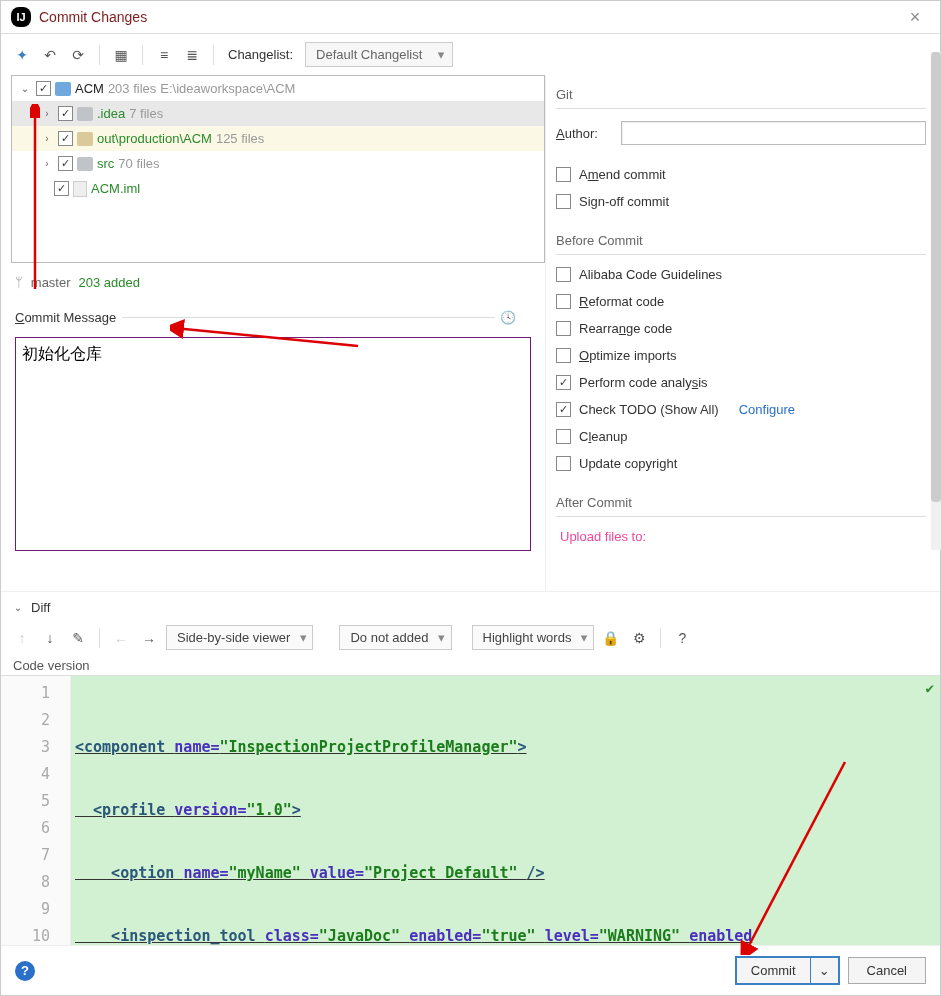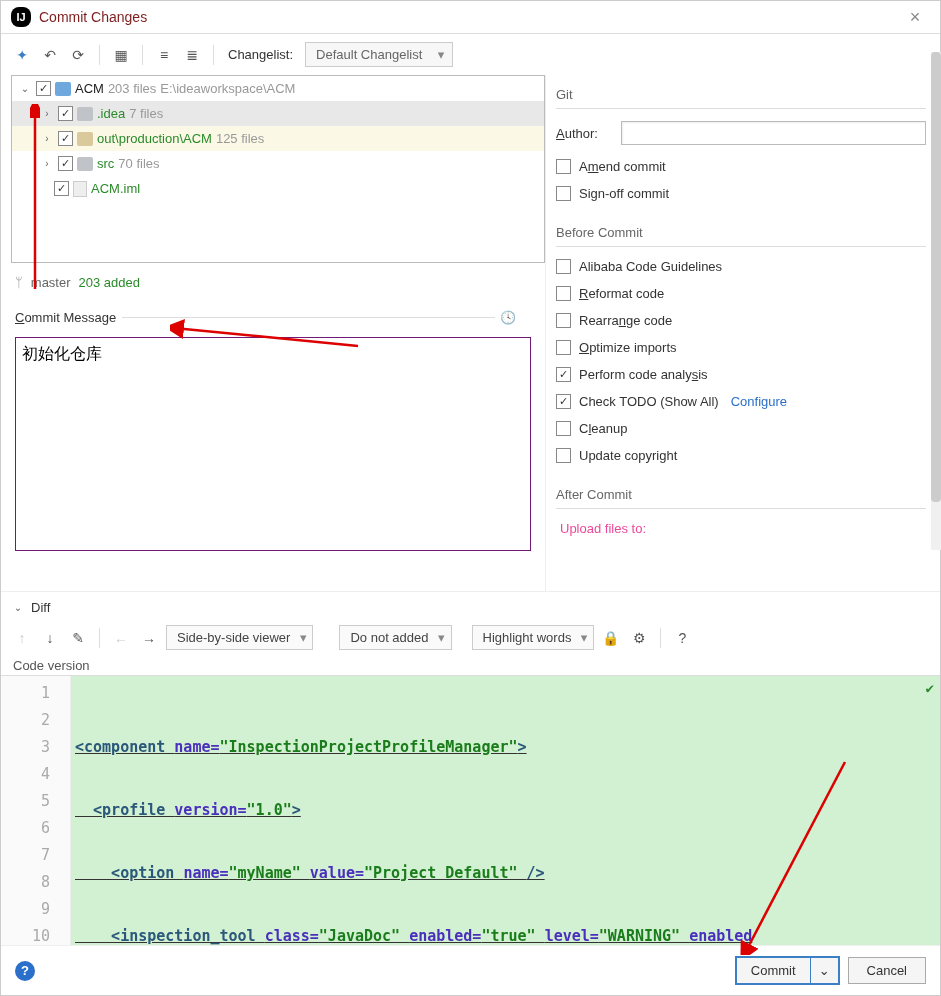--- a/index.html
+++ b/index.html
@@ -37,26 +37,26 @@
 .branch-row { display: flex; align-items: center; padding: 6px 10px 10px 14px; gap: 8px; color: #666; }
 .branch-icon { color: #999; }
 .added-text { color: #2a8a2a; }
 .section-label { padding: 10px 14px 6px 14px; color: #333; }
 .underline-letter { text-decoration: underline; }
 .commit-msg-row { display: flex; align-items: center; }
 .commit-msg-row hr { flex: 1; border: none; border-top: 1px solid #ddd; margin: 0 6px; }
 .history-icon { color: #aaa; margin-right: 14px; }
 .commit-textarea { margin: 6px 14px 0 14px; border: 1px solid #701a75; height: 214px; padding: 6px; font-size: 16px; resize: none; }
 .right-section-title { color: #666; padding: 12px 0 6px 0; border-bottom: 1px solid #ddd; margin-bottom: 12px; }
-.field-row { display: flex; align-items: center; margin-bottom: 14px; }
+.field-row { display: flex; align-items: center; margin-bottom: 22px; }
 .field-label { width: 65px; }
 .field-input { flex: 1; border: 1px solid #bbb; height: 24px; padding: 2px 6px; box-shadow: 1px 1px 2px #eee inset; }
 .check-row { display: flex; align-items: center; margin: 0 0 12px 0; gap: 8px; }
 .check-row .checkbox { min-width: 15px; }
-.check-row a { color: #2a6fc9; text-decoration: none; margin-left: 4px; }
+.check-row a { color: #2a6fc9; text-decoration: none; margin-left: 12px; }
 .diff-header { display: flex; align-items: center; padding: 8px 10px 4px 10px; border-top: 1px solid #eee; cursor: pointer; }
 .diff-header .expand { margin-right: 6px; }
 .diff-toolbar { display: flex; align-items: center; padding: 6px 10px; gap: 6px; }
 .combo { border: 1px solid #ccc; padding: 4px 22px 4px 10px; color: #444; background: #fafafa; cursor: pointer; position: relative; }
 .combo::after { content: '▾'; position: absolute; right: 6px; color: #888; }
 .lock-icon { color: #888; }
 .your-version { padding: 2px 12px 2px 12px; color: #555; }
 .editor { display: flex; border-top: 1px solid #ddd; height: 270px; overflow: hidden; font-family: "Consolas", monospace; font-size: 15px; position: relative; }
 .gutter { width: 70px; background: #fafafa; color: #aaa; text-align: right; padding: 4px 20px 4px 0; border-right: 1px solid #eee; }
 .gutter div { height: 27px; line-height: 27px; }

